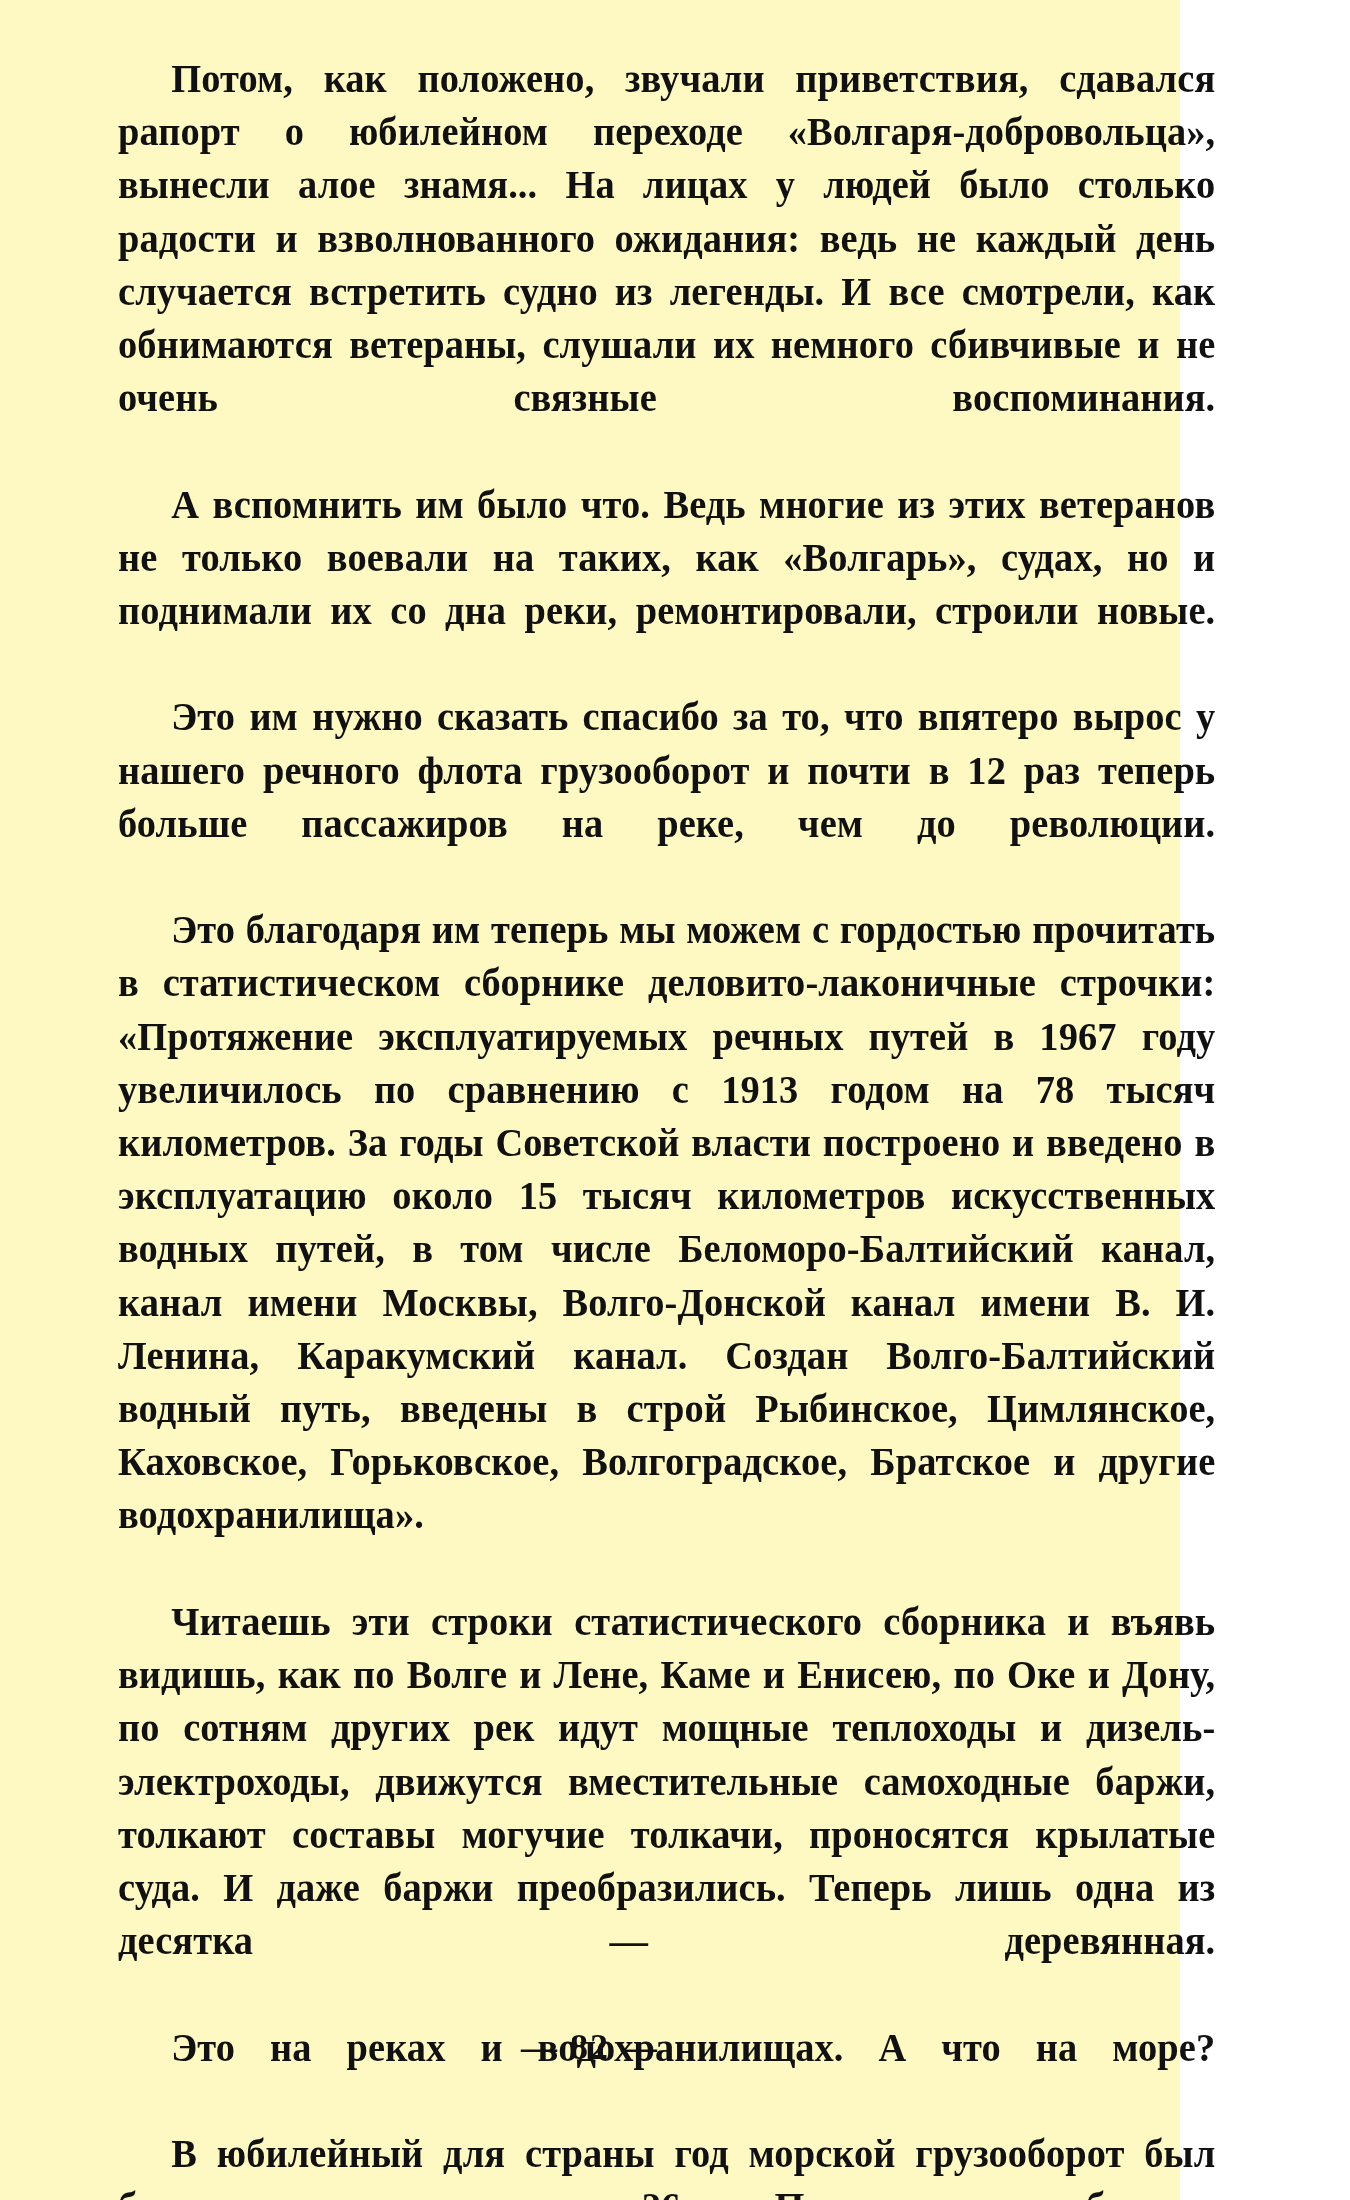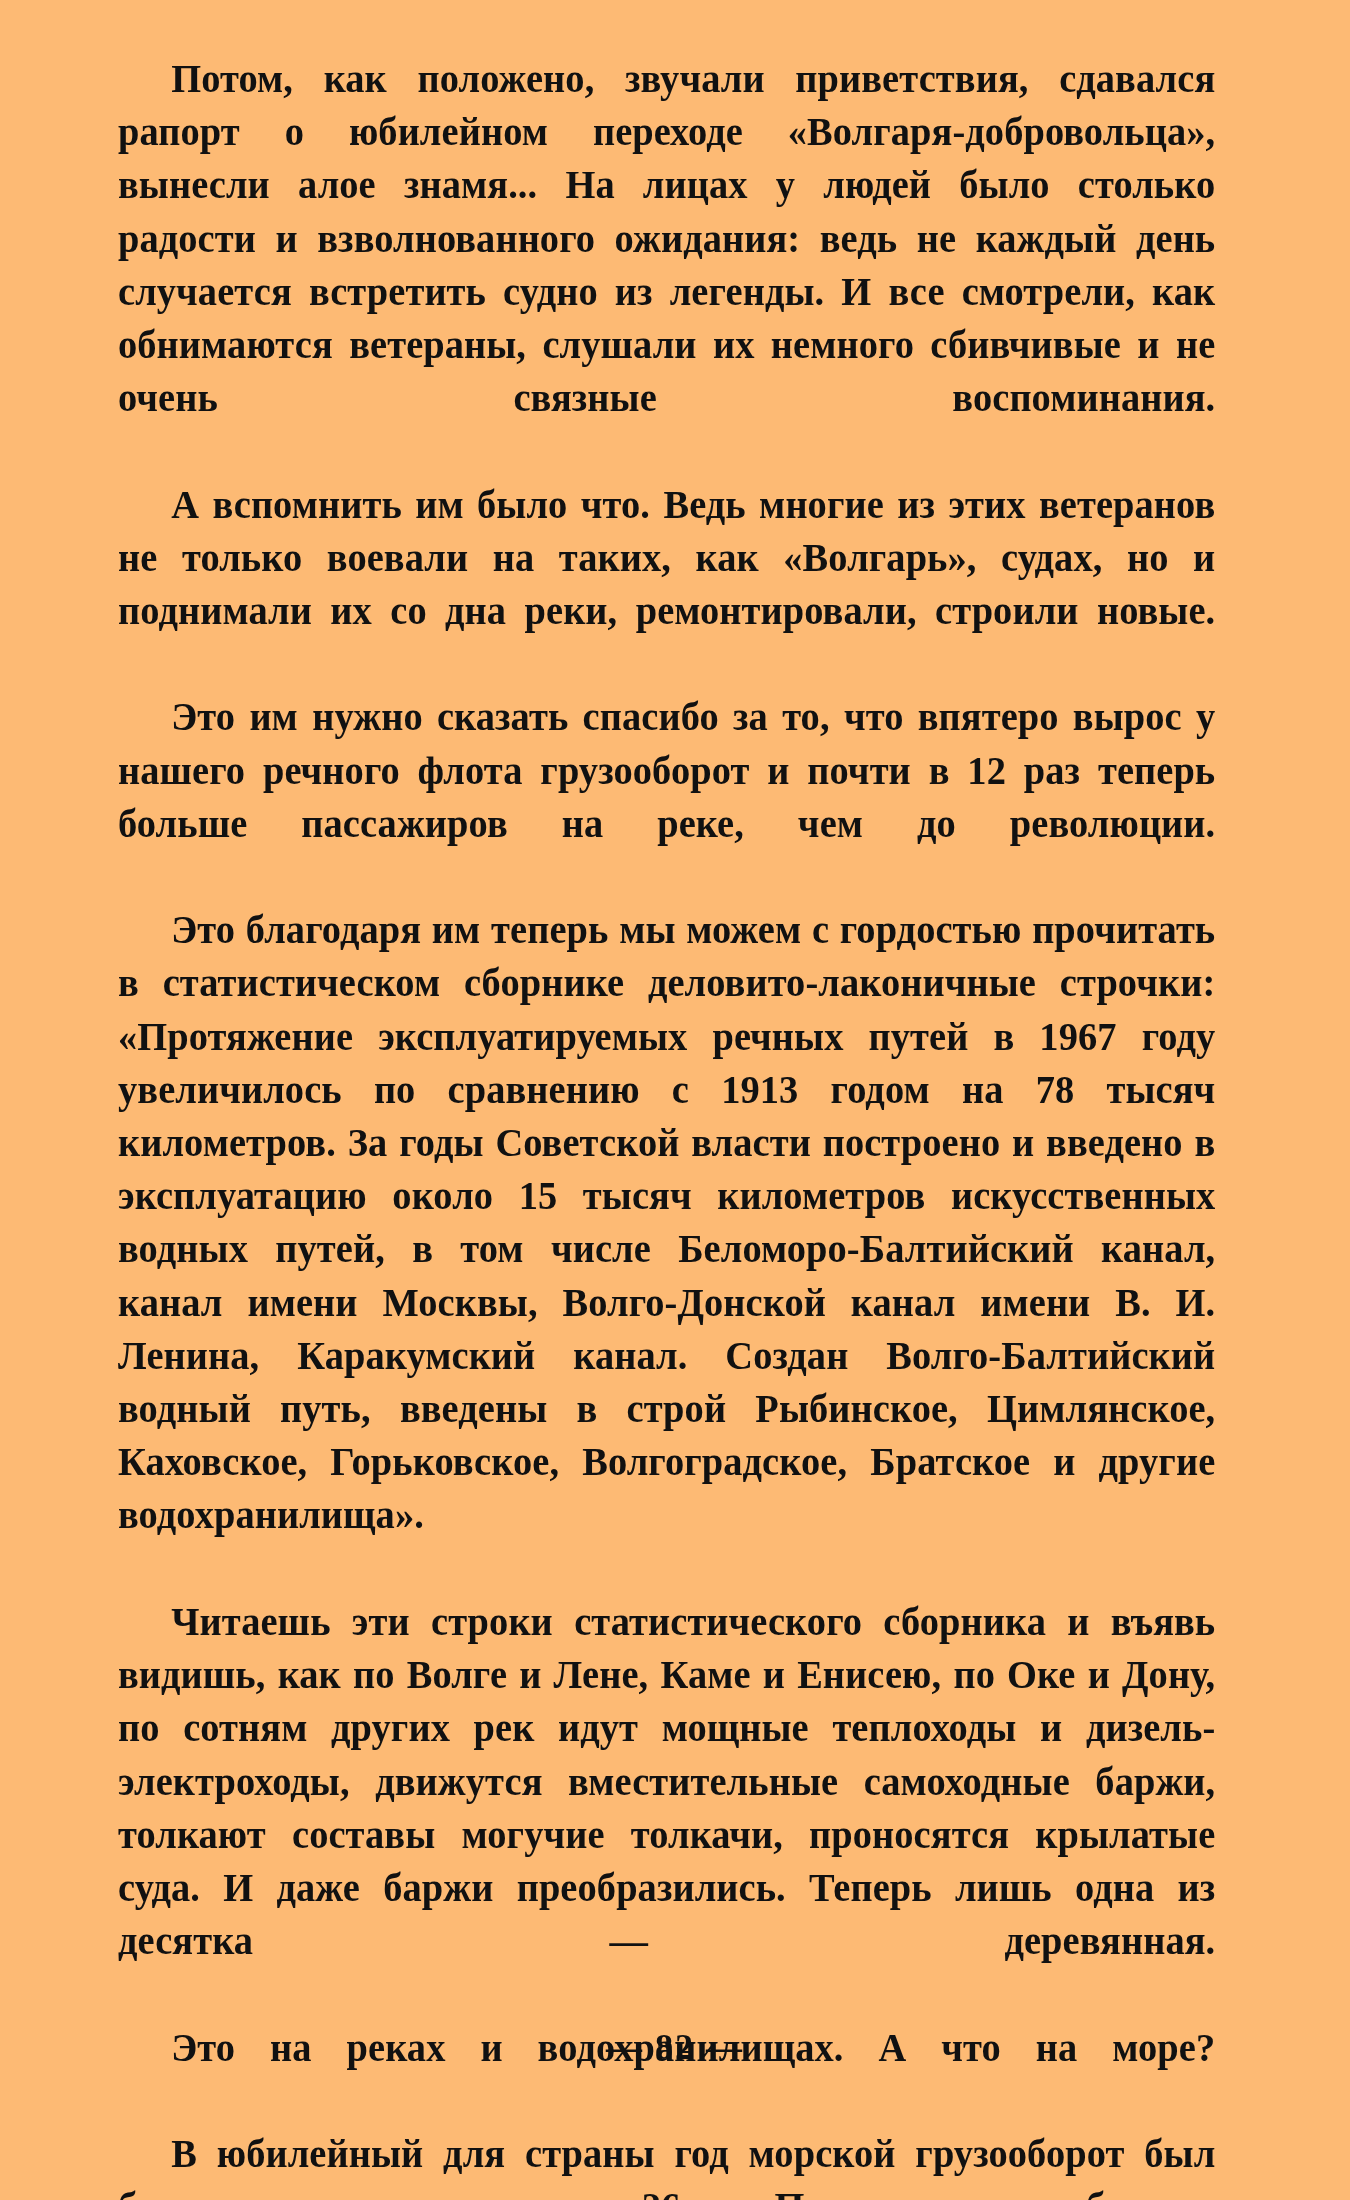--- a/index.html
+++ b/index.html
@@ -11,23 +11,23 @@
   body {
     width: 1350px;
     height: 2200px;
     font-family: "Liberation Serif", "DejaVu Serif", serif;
     color: #111111;
     overflow: hidden;
   }
 
   .page {
     position: relative;
-    width: 1350px;
+    width: 1180px;
     height: 2200px;
-    background: #fdba74;
+    background: #fef9c3;
     box-sizing: border-box;
     padding: 52px 118px 0 118px;
   }
 
   .text-block {
     width: 1114px;
   }
 
   .para {
     margin: 0;

